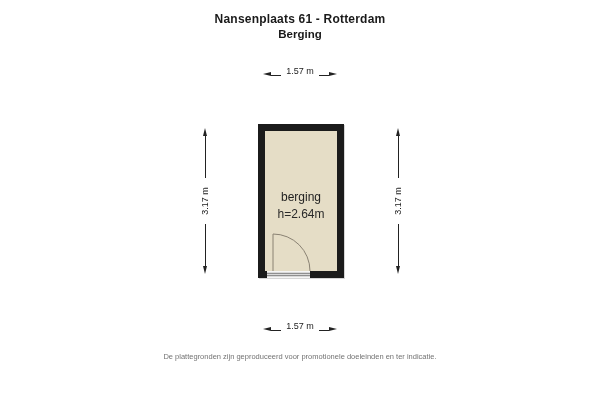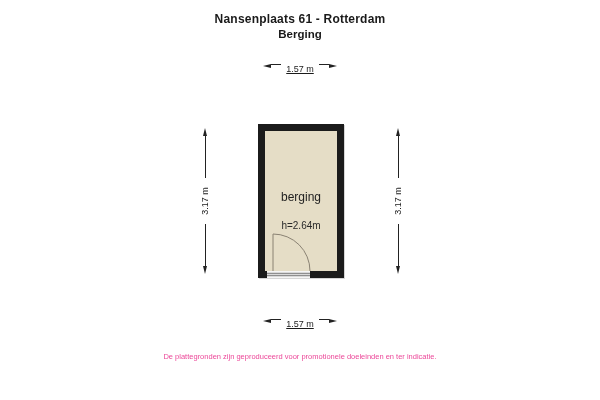--- a/index.html
+++ b/index.html
@@ -28,43 +28,43 @@
   .threshold {
     position:absolute; left:9px; top:147px; width:43px; height:7px;
     background:#d9d9d9; border-top:1px solid #f5f5f5; border-bottom:1px solid #f5f5f5;
     box-sizing:border-box;
   }
   .threshold .tline { position:absolute; left:0; right:0; height:1px; background:#8f8f8f; }
   .threshold .tline.top { top:1px; }
   .threshold .tline.bot { bottom:1px; }
   .room-label { position:absolute; left:0; top:66px; width:86px; text-align:center; }
   .room-label .rname { display:block; font-size:12px; color:#1f1f1f; }
-  .room-label .rheight { display:block; font-size:10px; color:#2a2a2a; margin-top:16px; }
+  .room-label .rheight { display:block; font-size:12px; color:#2a2a2a; margin-top:3px; }
 
   
-  .hdim { position:absolute; display:flex; align-items:flex-start; height:12px;text-decoration:underline; }
+  .hdim { position:absolute; display:flex; align-items:flex-end; height:12px; }
   .hdim .seg { height:1px; background:#222; flex:1; }
   .hdim .dtext { font-size:9px; color:#222; margin:0 5px; white-space:nowrap; }
   .arr-l { width:0; height:0; border-top:2.5px solid transparent; border-bottom:2.5px solid transparent; border-right:8px solid #222; }
   .arr-r { width:0; height:0; border-top:2.5px solid transparent; border-bottom:2.5px solid transparent; border-left:8px solid #222; }
 
   .vdim { position:absolute; width:14px; display:flex; flex-direction:column; align-items:center; }
   .vdim .seg { width:1px; background:#222; flex:1; }
   .vdim .vtext { height:46px; width:14px; display:flex; align-items:center; justify-content:center; overflow:visible; }
   .vdim .vtext span { transform:rotate(-90deg); white-space:nowrap; font-size:9px; color:#222; }
   .arr-u { width:0; height:0; border-left:2.5px solid transparent; border-right:2.5px solid transparent; border-bottom:8px solid #222; }
   .arr-d { width:0; height:0; border-left:2.5px solid transparent; border-right:2.5px solid transparent; border-top:8px solid #222; }
 
   .hdim-top { left:263px; top:64px; width:74px; }
   .hdim-bottom { left:263px; top:319px; width:74px; }
   .vdim-left { left:198px; top:128px; height:146px; }
   .vdim-right { left:391px; top:128px; height:146px; }
 
   
-  .footer { position:absolute; top:352px; left:0; width:600px; text-align:center; color:#ec4899; }
+  .footer { position:absolute; top:352px; left:0; width:600px; text-align:center; color:#737373; }
   .footer span { display:block; font-size:7.5px; line-height:9.5px; }
 </style>
 </head>
 <body>
 
 <div class="stage">
 
   <div class="title">
     <span class="t1">Nansenplaats 61 - Rotterdam</span>
     <span class="t2">Berging</span>

